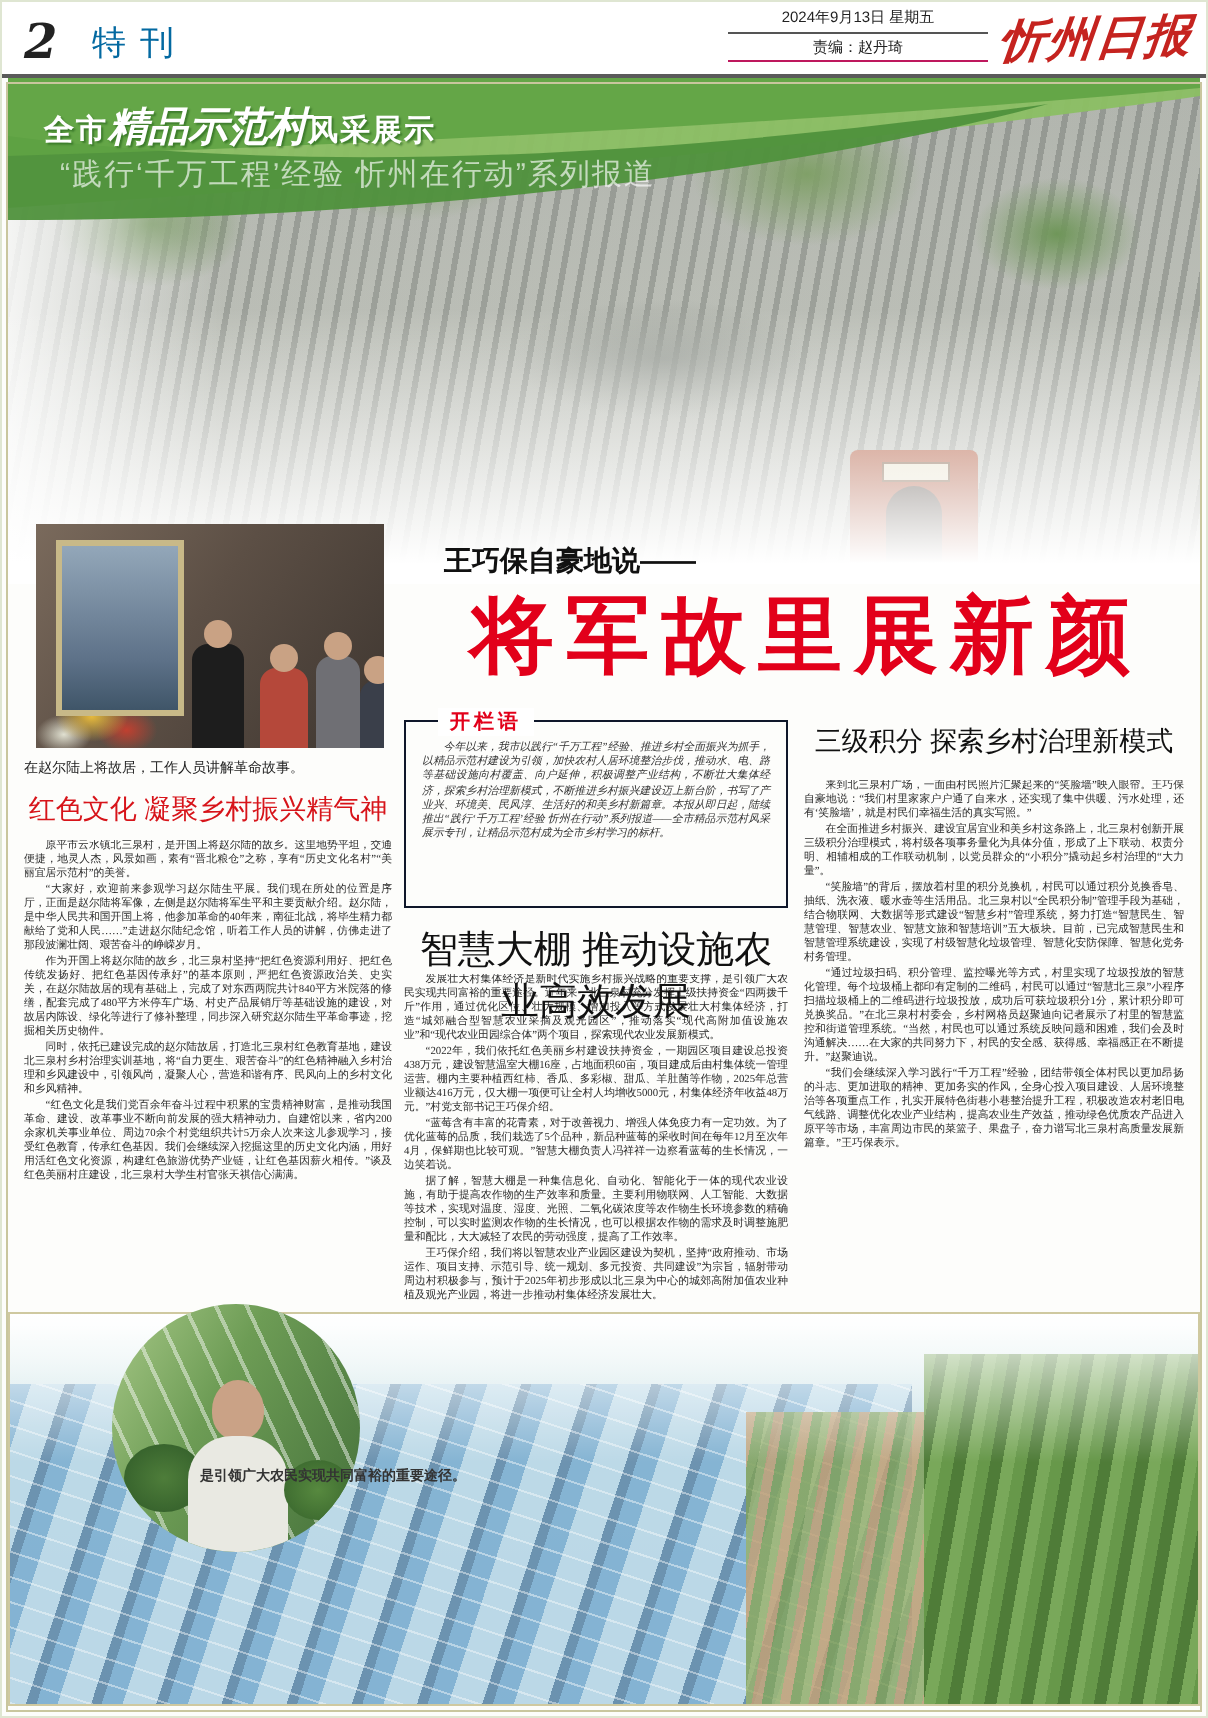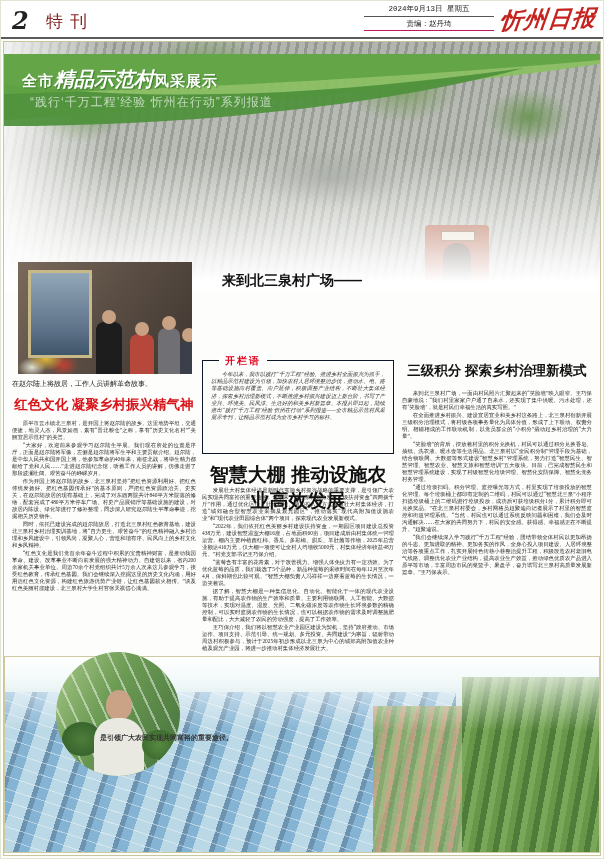--- a/index.html
+++ b/index.html
@@ -4,23 +4,23 @@
 <style>
   html,body{margin:0;padding:0;background:#eef0e6;}
   .page{position:relative;width:604px;height:859px;background:#fdfdfb;overflow:hidden;
         font-family:"Liberation Serif","DejaVu Serif",serif;color:#222;}
   .frame{position:absolute;left:3px;top:41px;right:3px;bottom:3px;border:1px solid #c9c69e;pointer-events:none;z-index:40;}
   .frame2{position:absolute;left:0;top:0;right:0;bottom:0;border:1px solid #dfe6d2;pointer-events:none;z-index:41;}
 
   
   .hdr{position:absolute;left:0;top:0;width:604px;height:38px;background:#fff;z-index:30;}
   .pn{position:absolute;left:12px;top:6px;font-size:24px;font-weight:bold;font-style:italic;font-family:"DejaVu Serif",serif;}
-  .sec{position:absolute;left:46px;top:10px;font-size:17px;letter-spacing:7px;font-family:"Liberation Sans",sans-serif;color:#7f1d1d;}
+  .sec{position:absolute;left:46px;top:10px;font-size:17px;letter-spacing:7px;font-family:"Liberation Sans",sans-serif;color:#0369a1;}
   .hdr-right{position:absolute;right:110px;top:4px;width:130px;text-align:center;font-family:"Liberation Sans",sans-serif;}
-  .date{font-size:7.5px;color:#222;padding-bottom:2px;font-family:Liberation Mono, monospace;}
+  .date{font-size:7.5px;color:#222;padding-bottom:2px;}
   .editor{font-size:7.5px;color:#222;border-top:1px solid #555;border-bottom:1px solid #be185d;padding:1.5px 0;}
   .masthead{position:absolute;right:8px;top:4px;font-size:23px;font-weight:bold;font-style:italic;
             color:#c5231f;transform:skewX(-8deg) rotate(-2deg);font-family:"DejaVu Serif",serif;letter-spacing:1px;}
   .hdr-rule{position:absolute;left:0;top:37px;width:604px;border-top:2px solid #5a5a5a;z-index:31;}
 
   
   .aerial{position:absolute;left:4px;top:42px;width:596px;height:250px;z-index:1;
     background:
       radial-gradient(70px 45px at 12% 28%, #6e8f58 0%, rgba(110,143,88,0) 70%),
       radial-gradient(90px 55px at 34% 12%, #7a9a62 0%, rgba(122,154,98,0) 70%),
@@ -32,27 +32,27 @@
   .aerial-fade{position:absolute;left:4px;top:42px;width:596px;height:250px;z-index:2;
     background:linear-gradient(to bottom, rgba(255,255,255,0) 45%, #ffffff 96%),
                linear-gradient(to right, rgba(255,255,255,.85) 0%, rgba(255,255,255,0) 18%);}
   .gate{position:absolute;left:425px;top:225px;width:64px;height:56px;z-index:1;
     background:linear-gradient(#b15a3e,#a04e36);border-radius:4px 4px 0 0;}
   .gate:before{content:"";position:absolute;left:18px;top:18px;width:28px;height:38px;
     background:#4a4038;border-radius:14px 14px 0 0;}
   .gate:after{content:"";position:absolute;left:16px;top:6px;width:32px;height:8px;background:#e8e2cc;border:1px solid #7a5a40;}
 
   
-  .banner{position:absolute;left:4px;top:54px;width:508px;height:72px;z-index:5;}
+  .banner{position:absolute;left:4px;top:38px;width:508px;height:72px;z-index:5;}
   .banner svg{display:block;}
   .banner-title{position:absolute;left:18px;top:12px;z-index:6;color:#fff;font-weight:bold;
     font-family:"Liberation Sans",sans-serif;font-size:15px;letter-spacing:1px;text-shadow:1px 1px 1px rgba(0,60,0,.4);}
   .banner-title .em{font-size:20px;font-style:italic;font-family:"DejaVu Serif",serif;letter-spacing:0;}
   .banner-sub{position:absolute;left:26px;top:40px;z-index:6;color:rgba(255,255,255,.65);
-    font-family:"Liberation Sans",sans-serif;font-size:12px;letter-spacing:1px;}
+    font-family:"Liberation Sans",sans-serif;font-size:15px;letter-spacing:1px;}
 
   
   .kicker{position:absolute;left:222px;top:272px;z-index:10;font-size:14px;font-weight:bold;
     font-family:"Liberation Sans",sans-serif;color:#111;}
   .headline{position:absolute;left:210px;top:290px;width:386px;z-index:10;text-align:center;
     font-size:42px;font-weight:bold;color:#e2001a;font-family:"Liberation Sans",sans-serif;letter-spacing:6px;}
 
   
   .colL{left:12px;width:184px;}
   .colM{left:202px;width:192px;}
@@ -69,21 +69,21 @@
   .person{position:absolute;bottom:0;border-radius:8px 8px 0 0;}
   .person:before{content:"";position:absolute;left:50%;top:-12px;transform:translateX(-50%);
     width:14px;height:14px;border-radius:50%;background:#c9a284;}
   .p1{left:78px;width:26px;height:52px;background:#1d1d1d;}
   .p2{left:112px;width:24px;height:40px;background:#b5483a;}
   .p3{left:140px;width:22px;height:46px;background:#6f6f74;}
   .p4{left:162px;width:18px;height:34px;background:#3a3f4a;}
   .cap-memorial{position:absolute;left:12px;top:379px;width:184px;z-index:9;text-align:left;
     font-size:7px;color:#222;}
 
-  .art-title{position:absolute;z-index:9;font-family:"Liberation Sans",sans-serif;font-weight:bold;text-align:center;}
+  .art-title{position:absolute;z-index:9;font-family:"Liberation Sans",sans-serif;font-weight:normal;text-align:center;}
   .t1{top:396px;font-size:13.5px;color:#d7141a;}
   .t2{top:462px;font-size:19px;color:#111;}
   .t3{top:362px;font-size:13.5px;color:#111;}
 
   .body-text{position:absolute;z-index:8;font-size:5.4px;line-height:7px;text-align:justify;color:#2a2a2a;overflow:hidden;}
   .body-text p{margin:0 0 1px 0;text-indent:2em;}
   .b1{top:420px;height:232px;}
   .b2{top:487px;height:166px;}
   .b3{top:390px;height:214px;}
 
@@ -156,21 +156,22 @@
       <path d="M0,0 H596 V10 C430,34 210,52 0,66 Z" fill="#8bbf63" opacity="0.95"></path>
       <path d="M0,30 C160,50 330,40 520,14 C380,52 180,72 0,72 Z" fill="#4f913c" opacity="0.95"></path>
       <path d="M0,0 H596 V6 C420,22 200,34 0,40 Z" fill="#5fa344" opacity="0.9"></path>
     </svg>
     <div class="banner-title">
       <span>全市</span><span class="em">精品示范村</span><span>风采展示</span>
     </div>
     <div class="banner-sub">“践行‘千万工程’经验 忻州在行动”系列报道</div>
   </div>
 
-  <div class="kicker">来到北三泉村广场——</div>
+  <div class="kicker">王巧保自豪地说——</div>
+  <div class="headline">将军故里展新颜</div>
 
   <div class="photo-memorial">
     <div class="portrait"></div>
     <div class="person p1"></div>
     <div class="person p2"></div>
     <div class="person p3"></div>
     <div class="person p4"></div>
   </div>
   <div class="cap-memorial">在赵尔陆上将故居，工作人员讲解革命故事。</div>
 

